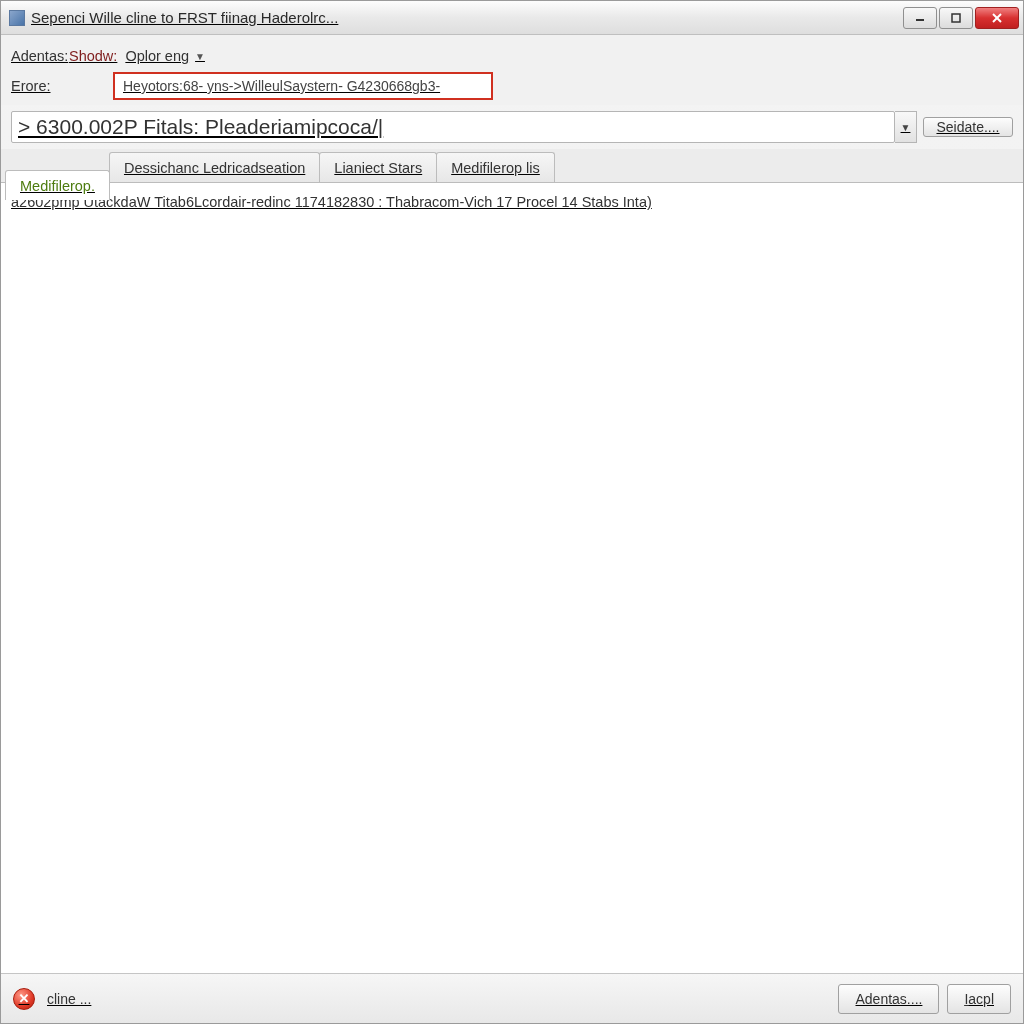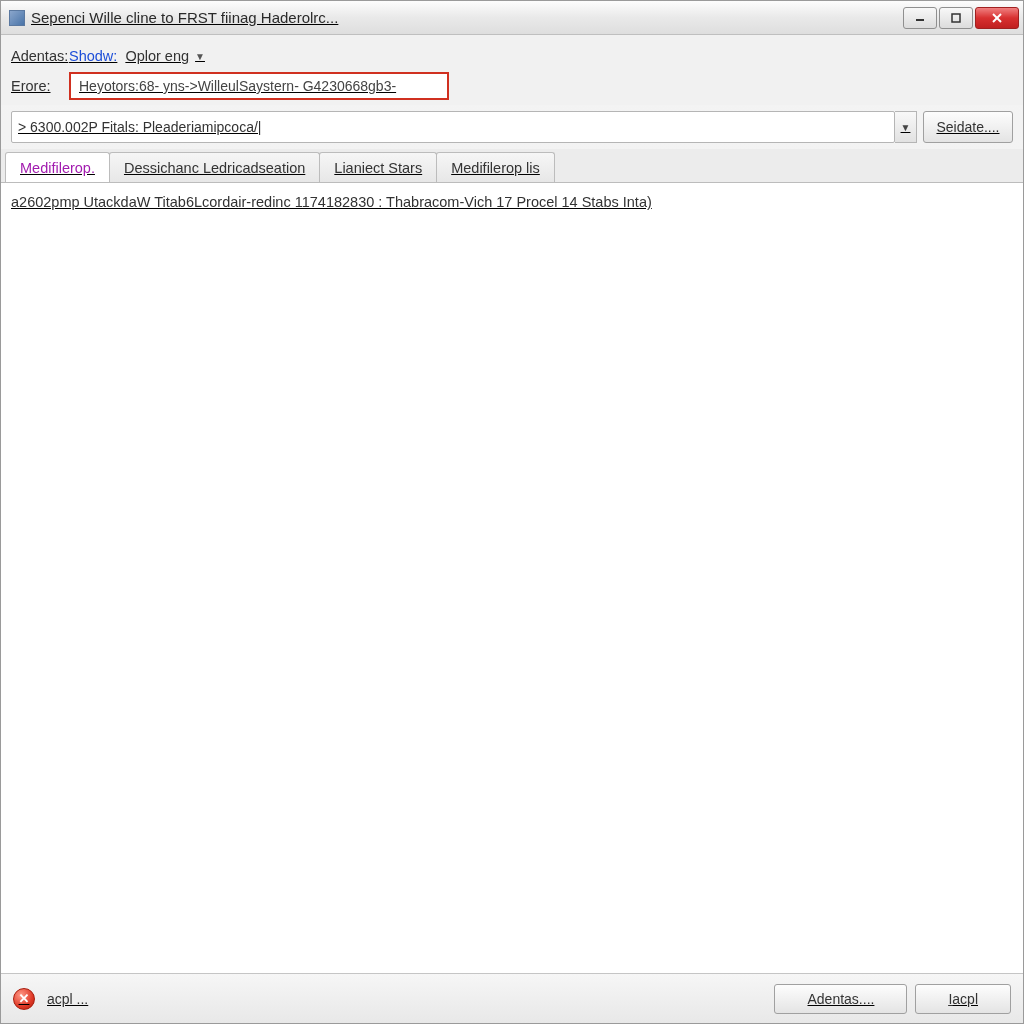--- a/index.html
+++ b/index.html
@@ -86,21 +86,21 @@
       height: 30px;
       gap: 8px;
     }
     .label {
       font-size: 14.5px;
       color: #333;
       width: 50px;
     }
     .show-label {
       font-size: 14.5px;
-      color: #1d4ed8;
+      color: #7f1d1d;
     }
     .dropdown-text {
       font-size: 14.5px;
       color: #333;
       display: flex;
       align-items: center;
       gap: 6px;
       cursor: pointer;
     }
     .chevron {
@@ -112,57 +112,58 @@
       border: 2px solid #d03020;
       background: #fff;
       height: 28px;
       flex: 0 0 auto;
       min-width: 380px;
       padding: 0 8px;
       display: flex;
       align-items: center;
       font-size: 14px;
       color: #444;
+      margin-left: 44px;
     }
 
     
     .address-row {
       display: flex;
       align-items: center;
       padding: 6px 10px;
       gap: 6px;
     }
     .address-input {
       flex: 1;
       height: 32px;
       border: 1px solid #b5b5b5;
       background: #fff;
       display: flex;
       align-items: center;
       padding: 0 6px;
-      font-size: 14px;
+      font-size: 21px;
       color: #333;
       border-radius: 2px;
     }
     .address-drop-btn {
       width: 22px;
       height: 32px;
       border: 1px solid #b5b5b5;
       border-left: none;
       background: linear-gradient(#f8f8f8, #e2e2e2);
       display: flex;
       align-items: center;
       justify-content: center;
       font-size: 10px;
       color: #444;
       margin-left: -6px;
       cursor: pointer;
     }
     .side-btn {
-      height: 32px;
+      height: 20px;
       min-width: 90px;
       border: 1px solid #a0a0a0;
       border-radius: 3px;
       background: linear-gradient(#fdfdfd, #e4e4e4);
       font-size: 14px;
       color: #333;
       padding: 0 0;
       cursor: pointer;
     }
 
@@ -186,22 +187,22 @@
       color: #333;
       display: flex;
       align-items: center;
       margin-right: -1px;
       border-radius: 3px 3px 0 0;
       cursor: pointer;
       position: relative;
     }
     .tab.active {
       background: #fff;
-      top: 0;
-      color: #a21caf;
+      top: 18px;
+      color: #4d7c0f;
       z-index: 2;
     }
 
     
     .content {
       flex: 1;
       background: #fff;
       border-top: none;
       padding: 8px 10px;
       font-size: 14.5px;
@@ -239,21 +240,21 @@
       font-size: 13px;
       font-weight: bold;
     }
     .footer-btn {
       height: 30px;
       border: 1px solid #a0a0a0;
       border-radius: 3px;
       background: linear-gradient(#fdfdfd, #e4e4e4);
       font-size: 14px;
       color: #333;
-      padding: 0 32px;
+      padding: 0 16px;
       cursor: pointer;
     }
     .footer-btn.small {
       padding: 0 8px;
       border: none;
       background: transparent;
     }
     .footer-right {
       display: flex;
       gap: 8px;
@@ -332,21 +333,21 @@
     </div>
   </div>
 
   <div class="content">
     <div>a2602pmp UtackdaW Titab6Lcordair-redinc 1174182830 : Thabracom-Vich 17 Procel 14 Stabs Inta)</div>
   </div>
 
   <div class="footer">
     <div class="footer-left">
       <div class="err-icon">✕</div>
-      <button class="footer-btn small">acpl ...</button>
+      <button class="footer-btn small">cline ...</button>
     </div>
     <div class="footer-right">
       <button class="footer-btn">Adentas....</button>
       <button class="footer-btn">
         <span class="underline-letter">I</span><span>acpl</span>
       </button>
     </div>
   </div>
 
 </div>

